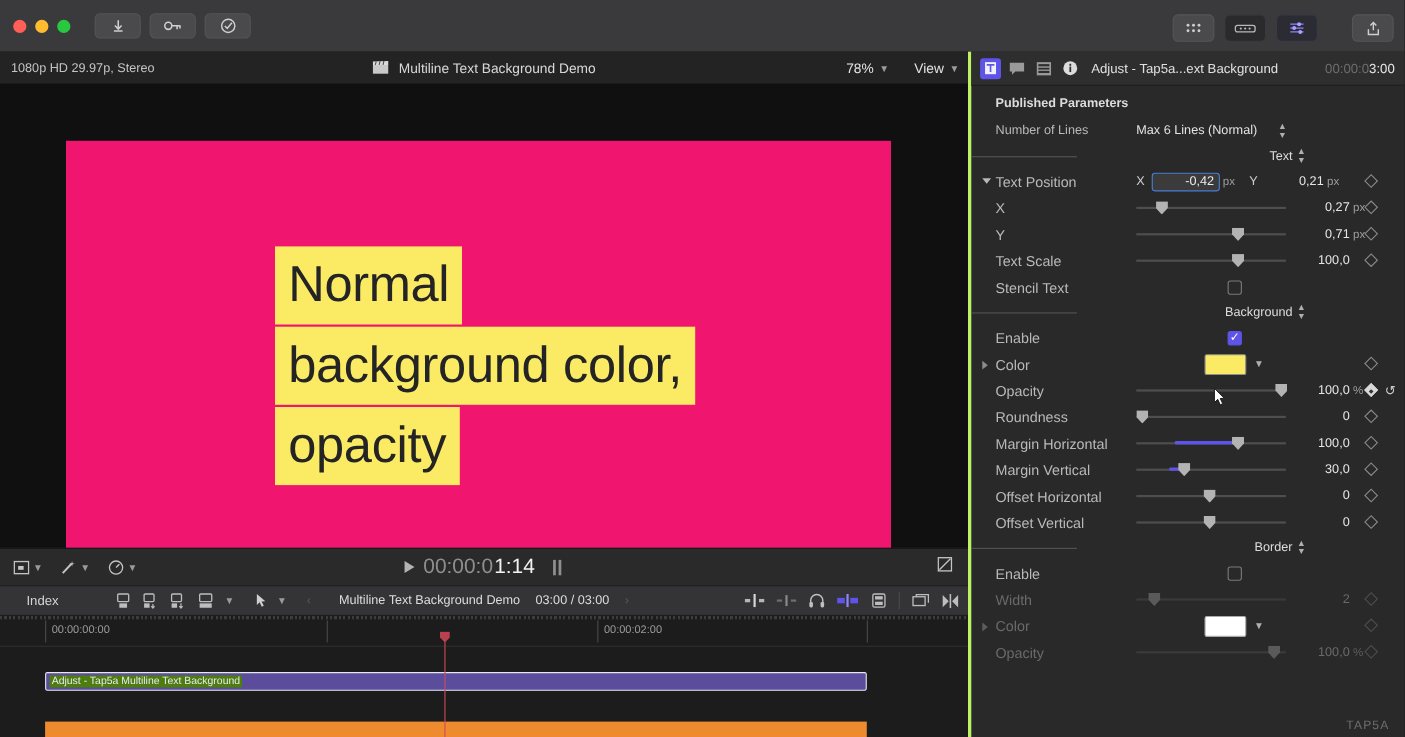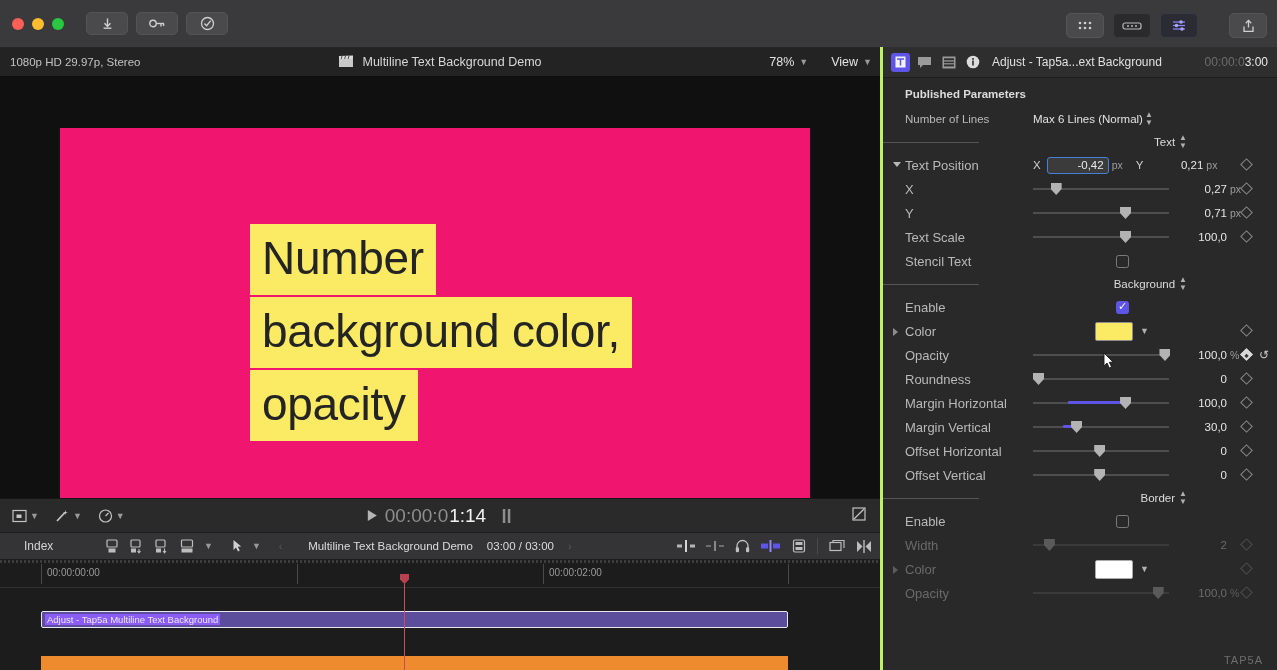--- a/index.html
+++ b/index.html
@@ -140,21 +140,21 @@
   .rtick { position: absolute; top: 4px; width: 1px; height: 20px; background: #4a4a4a; }
   .rlab { position: absolute; top: 7px; color: #9a9a9a; font-size: 10px; }
 
   .clip-lane1 {
     position: absolute; left: 41px; top: 51px; width: 747px; height: 17px;
     background: #5b4c9c; border: 1.5px solid #e7e7ef; border-radius: 2px;
     overflow: hidden;
   }
   .clip-lane1 .cl-label {
     color: #e8e8f4; font-size: 9.5px; margin: 2px 0 0 3px; display: block;
-    background: #8b5cf6; padding: 0 2px; width: fit-content;
+    background: #4d7c0f; padding: 0 2px; width: fit-content;
   }
   .clip-lane2 {
     position: absolute; left: 41px; top: 71px; width: 747px; height: 25px;
     background: #1f4259; border-radius: 2px; overflow: hidden;
   }
   .clip-lane2 .cl-label { color: #e0e9ef; font-size: 10px; margin: 3px 0 0 5px; display: block; }
   .clip-lane3 {
     position: absolute; left: 41px; top: 96px; width: 747px; height: 17px;
     background: #ee8b2e;
   }
@@ -266,21 +266,21 @@
   .hline { width: 96px; height: 1px; background: #555; flex: none; }
   .poplabel {
     position: absolute; right: 90px; color: #dcdcdc; font-size: 11.5px;
     display: flex; align-items: center; gap: 4px;
   }
   .updown { color: #b0b0b0; font-size: 8px; line-height: 8px; }
 
   .selrow { display: flex; align-items: center; height: 24px; padding-left: 22px; }
   .selrow .lbl { color: #b9b9b9; font-size: 11.5px; width: 128px; flex: none; }
   .selval {
-    color: #e2e2e2; font-size: 11.5px; display: flex; align-items: center; gap: 2px;
+    color: #e2e2e2; font-size: 11.5px; display: flex; align-items: center; gap: 19px;
   }
 
   .chk {
     width: 13px; height: 13px; border-radius: 2.5px;
     border: 1px solid #7a7a7a; background: transparent;
   }
   .chk.on { background: #5e54e8; border-color: #5e54e8; position: relative; }
   .chk.on::after {
     content: '✓'; position: absolute; left: 1.5px; top: -2px;
     color: #fff; font-size: 11px;
@@ -406,21 +406,21 @@
       </div>
       <div class="vh-right">
         <span class="vh-zoom">78%</span>
         <span class="chev">▼</span>
         <span class="vh-view" style="margin-left:18px;">View</span>
         <span class="chev">▼</span>
       </div>
     </div>
     <div class="canvas-wrap">
       <div class="canvas">
-        <div class="txt-line txt-l1">Number</div>
+        <div class="txt-line txt-l1">Normal</div>
         <div class="txt-line txt-l2">background color,</div>
         <div class="txt-line txt-l3">opacity</div>
       </div>
     </div>
     <div class="pinkstrip"></div>
   </div>
 
   <div class="transport">
     <div class="tp-left">
       <div class="tp-item">

